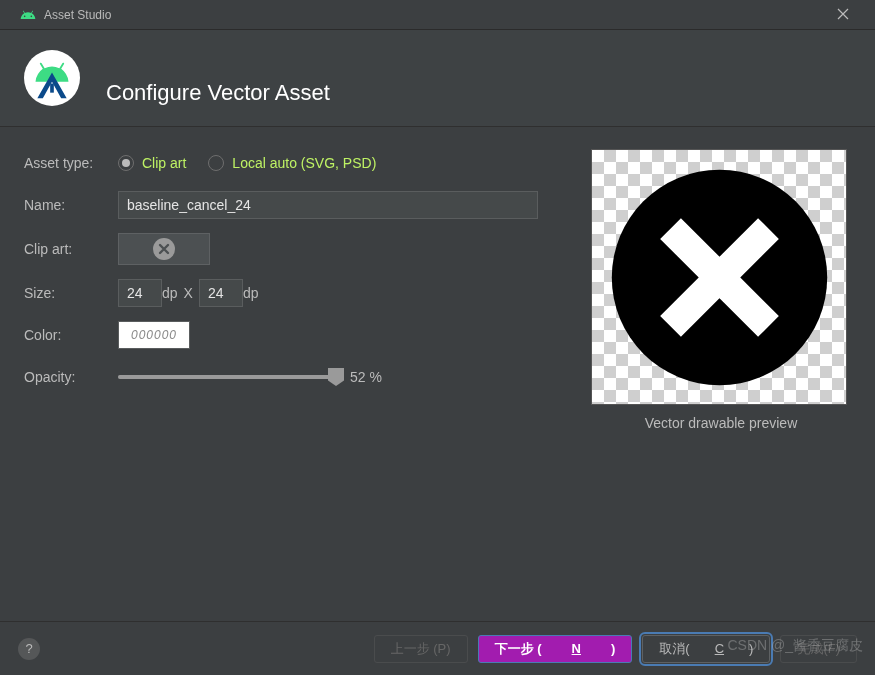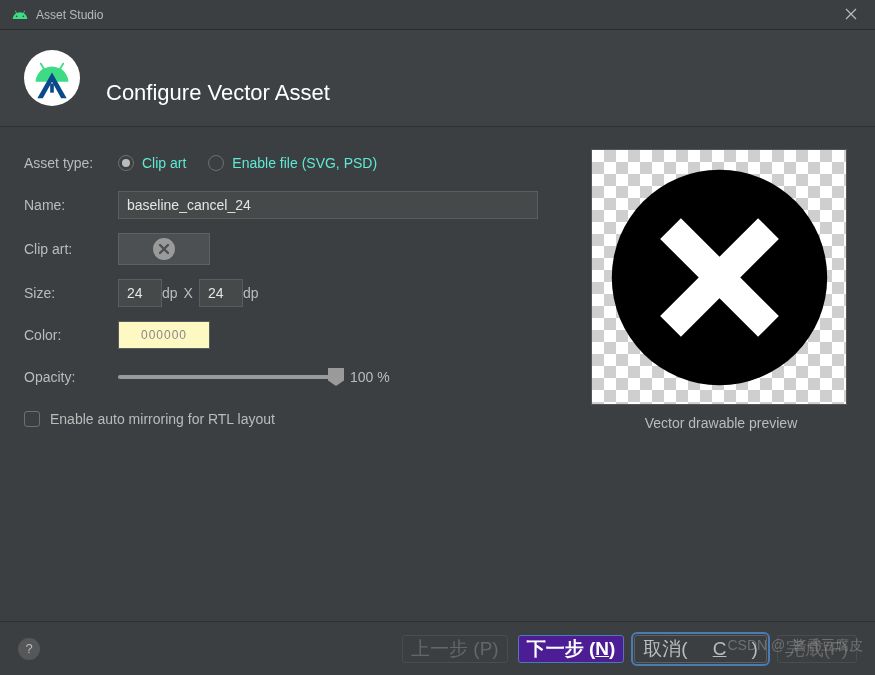--- a/index.html
+++ b/index.html
@@ -1,48 +1,48 @@
 <!DOCTYPE html>
 <html><head>
 <meta charset="utf-8">
 <style>
   * { box-sizing: border-box; margin: 0; padding: 0; font-family: "Segoe UI", Arial, sans-serif; }
   body { width: 875px; height: 675px; background: #3c3f41; color: #bbbbbb; overflow: hidden; position: relative; }
 
   
-  .titlebar { height: 30px; background: #3c3f41; display: flex; align-items: center; padding: 0 12px; border-bottom: 1px solid #2b2b2b; }
+  .titlebar { height: 30px; background: #3c3f41; display: flex; align-items: center; padding: 0 20px; border-bottom: 1px solid #2b2b2b; }
   .titlebar .android-icon { width: 16px; height: 16px; margin-right: 8px; }
   .titlebar .title { flex: 1; font-size: 12px; color: #bababa; }
   .titlebar .close { font-size: 14px; color: #bbbbbb; cursor: pointer; padding: 0 6px; }
 
   
   .header { background: #3e4244; padding: 20px 24px; display: flex; align-items: flex-end; border-bottom: 1px solid #2f2f2f; }
   .header-icon { width: 56px; height: 56px; border-radius: 50%; background: #ffffff; display: flex; align-items: center; justify-content: center; margin-right: 26px; position: relative; }
   .header-title { font-size: 22px; color: #ffffff; font-weight: 400; }
 
   
   .content { display: flex; padding: 22px 24px 0 24px; }
   .form { flex: 1; }
   .row { display: flex; align-items: center; margin-bottom: 14px; min-height: 28px; }
   .row .label { width: 94px; font-size: 14px; color: #bbbbbb; }
   .radio-group { display: flex; align-items: center; gap: 22px; }
-  .radio { display: inline-flex; align-items: center; cursor: pointer; font-size: 14px; color: #5eead4; }
+  .radio { display: inline-flex; align-items: center; cursor: pointer; font-size: 14px; color: #bef264; }
   .radio .dot { width: 16px; height: 16px; border: 1px solid #6e6e6e; border-radius: 50%; margin-right: 8px; display: inline-flex; align-items: center; justify-content: center; }
   .radio.selected .dot::after { content: ""; width: 8px; height: 8px; background: #bbbbbb; border-radius: 50%; }
 
   .text-input { background: #45494a; border: 1px solid #5a5d5e; color: #e5e5e5; font-size: 14px; padding: 4px 8px; height: 28px; width: 420px; }
   .small-input { width: 44px; text-align: left; }
 
   .clipart-btn { width: 92px; height: 32px; background: #4c5052; border: 1px solid #5e6163; display: flex; align-items: center; justify-content: center; cursor: pointer; }
   .clipart-btn .circ { width: 22px; height: 22px; border-radius: 50%; background: #9a9a9a; display: flex; align-items: center; justify-content: center; color: #4c5052; font-weight: bold; }
 
   .size-seg { display: flex; align-items: center; font-size: 14px; color: #bbbbbb; }
   .dp-x { margin: 0 6px; }
 
-  .color-swatch { width: 92px; height: 28px; border: 1px solid #5a5d5e; background: #fef9c3; color: #888888; font-size: 12px; display: flex; align-items: center; justify-content: center; letter-spacing: 1px; cursor: pointer; }
+  .color-swatch { width: 72px; height: 28px; border: 1px solid #5a5d5e; background: #ffffff; color: #888888; font-size: 12px; display: flex; align-items: center; justify-content: center; letter-spacing: 1px; cursor: pointer; font-style: italic; }
 
   .slider-wrap { display: flex; align-items: center; gap: 12px; flex: 1; }
   .slider { position: relative; width: 220px; height: 14px; }
   .slider .track { position: absolute; top: 50%; left: 0; right: 0; height: 4px; background: #5a5d5e; transform: translateY(-50%); border-radius: 2px; }
   .slider .fill { position: absolute; top: 50%; left: 0; width: 100%; height: 4px; background: #9a9a9a; transform: translateY(-50%); border-radius: 2px; }
   .slider .thumb { position: absolute; top: 50%; right: -6px; width: 16px; height: 18px; background: #9a9a9a; transform: translateY(-50%); clip-path: polygon(0 0, 100% 0, 100% 70%, 50% 100%, 0 70%); }
   .opacity-val { font-size: 14px; color: #bbbbbb; }
 
   .checkbox-row { display: flex; align-items: center; font-size: 14px; color: #bbbbbb; cursor: pointer; }
   .checkbox { width: 16px; height: 16px; border: 1px solid #6e6e6e; border-radius: 3px; margin-right: 10px; }
@@ -59,22 +59,22 @@
     background-color: #ffffff;
     display: flex; align-items: center; justify-content: center;
     border: 1px solid #555;
   }
   .preview-label { margin-top: 10px; font-size: 14px; color: #bbbbbb; }
 
   
   .footer { position: absolute; bottom: 0; left: 0; right: 0; height: 54px; border-top: 1px solid #2f2f2f; display: flex; align-items: center; padding: 0 18px; gap: 10px; }
   .footer .help { width: 22px; height: 22px; border-radius: 50%; background: #555758; color: #bbb; font-size: 13px; display: flex; align-items: center; justify-content: center; cursor: pointer; }
   .footer .spacer { flex: 1; }
-  .btn { height: 28px; padding: 0 8px; border: 1px solid #5e6163; background: transparent; color: #bbbbbb; font-size: 19px; cursor: pointer; border-radius: 3px; display: inline-flex; align-items: center; }
-  .btn.primary { background: #4c1d95; border-color: #4a7bb3; color: #ffffff; font-weight: 600; }
+  .btn { height: 28px; padding: 0 16px; border: 1px solid #5e6163; background: transparent; color: #bbbbbb; font-size: 13px; cursor: pointer; border-radius: 3px; display: inline-flex; align-items: center; }
+  .btn.primary { background: #a21caf; border-color: #4a7bb3; color: #ffffff; font-weight: 600; gap: 30px; }
   .btn.disabled { color: #666666; border-color: #4a4c4d; cursor: default; }
   .btn.focus { outline: 2px solid #4a7bb3; outline-offset: 1px; gap: 25px; }
 
   .watermark { position: absolute; right: 12px; bottom: 20px; font-size: 14px; color: rgba(200,200,200,0.35); pointer-events: none; }
   u { text-decoration: underline; }
 </style>
 </head>
 <body>
 
 <div class="titlebar">
@@ -108,21 +108,21 @@
 
     <div class="row">
       <div class="label">Asset type:</div>
       <div class="radio-group">
         <label class="radio selected">
           <span class="dot"></span>
           <span>Clip art</span>
         </label>
         <label class="radio">
           <span class="dot"></span>
-          <span>Enable file (SVG, PSD)</span>
+          <span>Local auto (SVG, PSD)</span>
         </label>
       </div>
     </div>
 
     <div class="row">
       <div class="label">Name:</div>
       <input class="text-input" value="baseline_cancel_24" style="">
     </div>
 
     <div class="row">
@@ -153,30 +153,24 @@
     </div>
 
     <div class="row">
       <div class="label">Opacity:</div>
       <div class="slider-wrap">
         <div class="slider">
           <div class="track"></div>
           <div class="fill"></div>
           <div class="thumb"></div>
         </div>
-        <span class="opacity-val">100 %</span>
-      </div>
-    </div>
-
-    <div class="row">
-      <label class="checkbox-row">
-        <span class="checkbox"></span>
-        <span>Enable auto mirroring for RTL layout</span>
-      </label>
-    </div>
+        <span class="opacity-val">52 %</span>
+      </div>
+    </div>
+
 
   </div>
 
   <div class="preview">
     <div class="checkerboard">
       <svg width="235" height="235" viewBox="0 0 24 24">
         <circle cx="12" cy="12" r="11" fill="#000000"></circle>
         <path d="M7 7l10 10M17 7L7 17" stroke="#ffffff" stroke-width="3"></path>
       </svg>
     </div>

